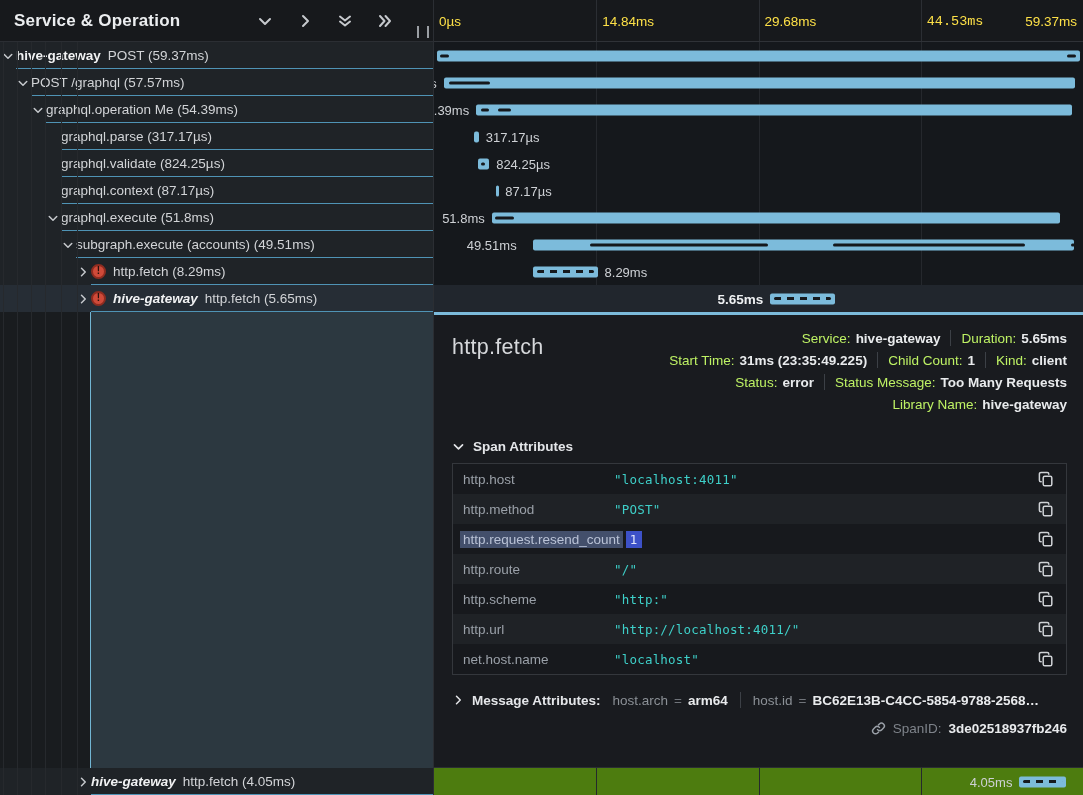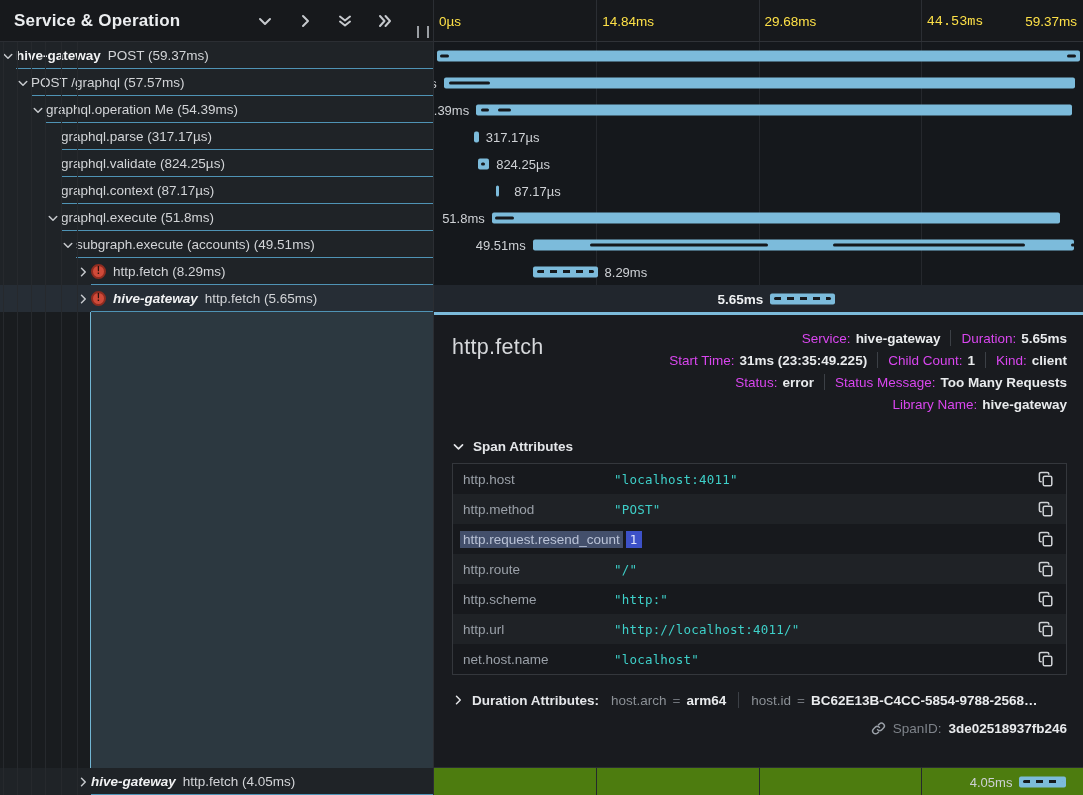--- a/index.html
+++ b/index.html
@@ -58,21 +58,21 @@
           border-bottom:1px solid #2b2e33;background:#191b1f;padding:10px 16px 0 18px;
           display:flex;flex-direction:column;overflow:hidden;}
   .dhead{display:flex;justify-content:space-between;align-items:flex-start;}
   .dtitle{font-size:21.5px;color:#d6d8db;margin-top:10px;letter-spacing:.3px;}
   .dmeta{display:flex;flex-direction:column;align-items:flex-end;font-size:13.5px;margin-top:2px;}
   .mrow{display:flex;align-items:center;height:22px;}
   .mgroup{display:flex;gap:5px;padding:0 10px;align-items:center;height:16px;}
   .mgroup:first-child{border-left:none;}
   .mgroup + .mgroup{border-left:1px solid #3c4046;}
   .mgroup:last-child{padding-right:0;}
-  .mlabel{color:#d946ef;}
+  .mlabel{color:#bef264;}
   .mvalue{color:#e9ebed;font-weight:700;}
   .attrs{margin-top:24px;}
   .ahead{display:flex;align-items:center;gap:8px;font-size:13.5px;font-weight:700;color:#e4e6e9;
          margin-bottom:9px;cursor:pointer;}
   .atable{border:1px solid #34373c;}
   .arow{display:flex;align-items:center;height:30px;padding:0 12px 0 10px;font-size:13.5px;}
   .arow:nth-child(odd){background:#17191d;}
   .arow:nth-child(even){background:#1f2226;}
   .akey{flex:0 0 auto;min-width:141px;color:#9aa0a8;padding-right:10px;box-sizing:content-box;}
   .aval{flex:1;font-family:"DejaVu Sans Mono",monospace;font-size:12.5px;letter-spacing:.2px;}
@@ -286,33 +286,33 @@
             <div class="bar" style="left: 6.2%; width: 0.7%;"></div>
             <span class="blabel" style="left: 6.9%; margin-left: 7px;">317.17µs</span>
           </div>
           <div class="brow">
             <div class="bar" style="left: 6.8%; width: 1.7%;"></div>
             <div class="mark" style="left: 7.3%; width: 0.6%;"></div>
             <span class="blabel" style="left: 8.5%; margin-left: 7px;">824.25µs</span>
           </div>
           <div class="brow">
             <div class="bar" style="left: 9.6%; width: 0.3%;"></div>
-            <span class="blabel" style="left: 9.9%; margin-left: 16px; text-align: right;">87.17µs</span>
+            <span class="blabel" style="left: 9.9%; margin-left: 7px; text-align: right;">87.17µs</span>
           </div>
           <div class="brow">
             <div class="bar" style="left: 8.9%; width: 87.6%;"></div>
             <div class="mark" style="left: 9.4%; width: 3%;"></div>
             <span class="blabel" style="right: 91.1%; margin-right: 7px;">51.8ms</span>
           </div>
           <div class="brow">
             <div class="bar" style="left: 15.2%; width: 83.4%;"></div>
             <div class="mark" style="left: 24%; width: 27.5%;"></div>
             <div class="mark" style="left: 61.5%; width: 29.5%;"></div>
             <div class="mark" style="left: 98.1%; width: 0.7%;"></div>
-            <span class="blabel" style="right: 84.8%; margin-right: 7px;">49.51ms</span>
+            <span class="blabel" style="right: 84.8%; margin-right: 16px;">49.51ms</span>
           </div>
           <div class="brow">
             <div class="bar dashed" style="left: 15.2%; width: 10%;"></div>
             <span class="blabel" style="left: 25.2%; margin-left: 7px;">8.29ms</span>
           </div>
           <div class="brow sel">
             <div class="bar dashed" style="left: 51.8%; width: 10%;"></div>
             <span class="blabel bold" style="right: 48.2%; margin-right: 7px;">5.65ms</span>
           </div>
         </div>
@@ -444,21 +444,21 @@
                 </span>
               </div>
             </div>
         </div>
         <div class="resrow">
           <span class="rchev" id="res-chev">
               <svg width="12" height="12" viewBox="0 0 16 16" fill="none">
                 <path d="M6 3 L11 8 L6 13" stroke="#e4e6e9" stroke-width="2" stroke-linecap="round" stroke-linejoin="round"></path>
               </svg>
             </span>
-          <span class="rhead">Duration Attributes:</span>
+          <span class="rhead">Message Attributes:</span>
           <span id="res-items" style="display:flex;text-align:right;">
               <span class="ritem">
                 <span class="rkey">host.arch</span>
                 <span class="req">=</span>
                 <span class="rval">arm64</span>
               </span>
               <span class="ritem">
                 <span class="rkey">host.id</span>
                 <span class="req">=</span>
                 <span class="rval">BC62E13B-C4CC-5854-9788-2568…</span>

